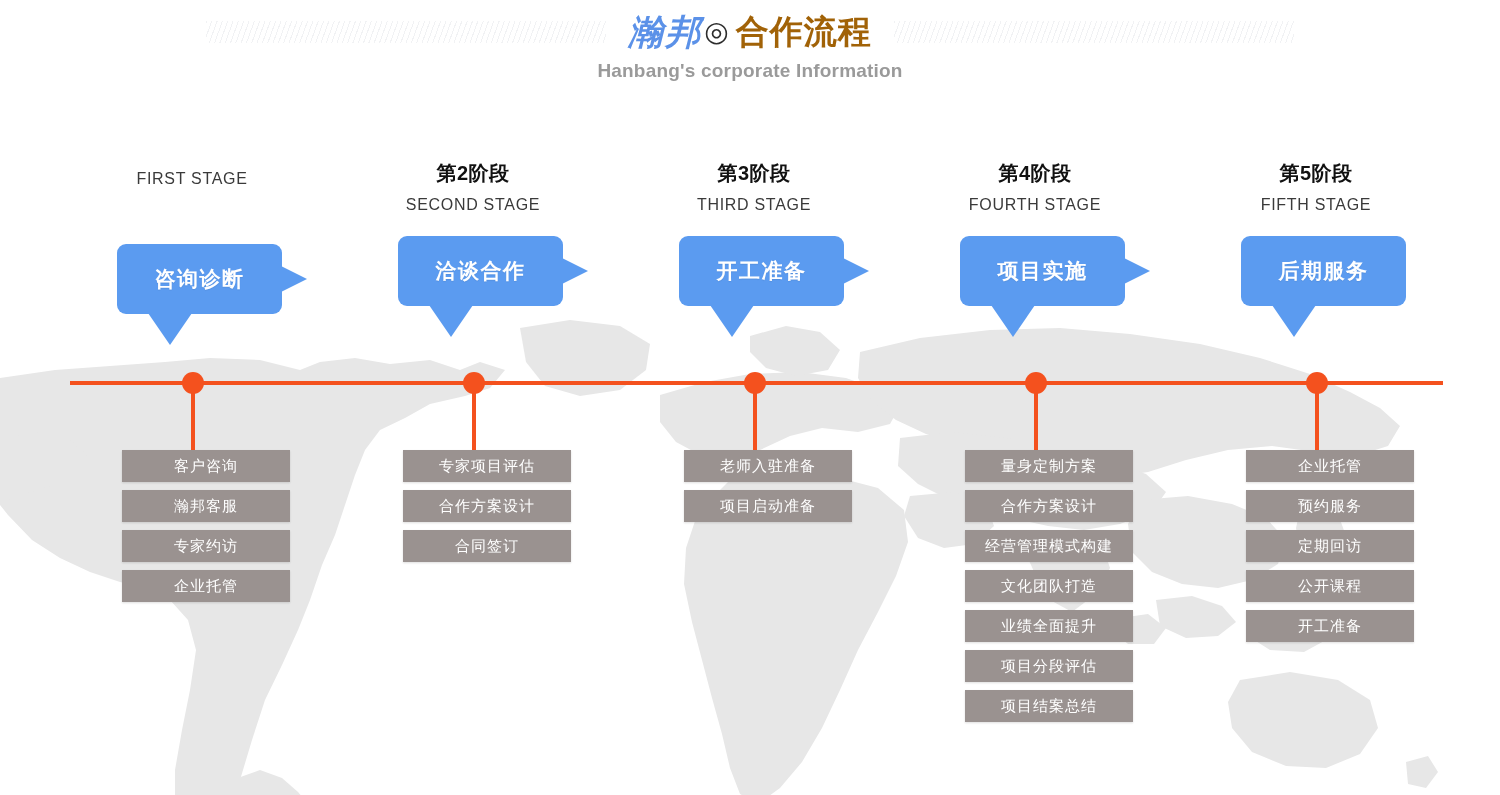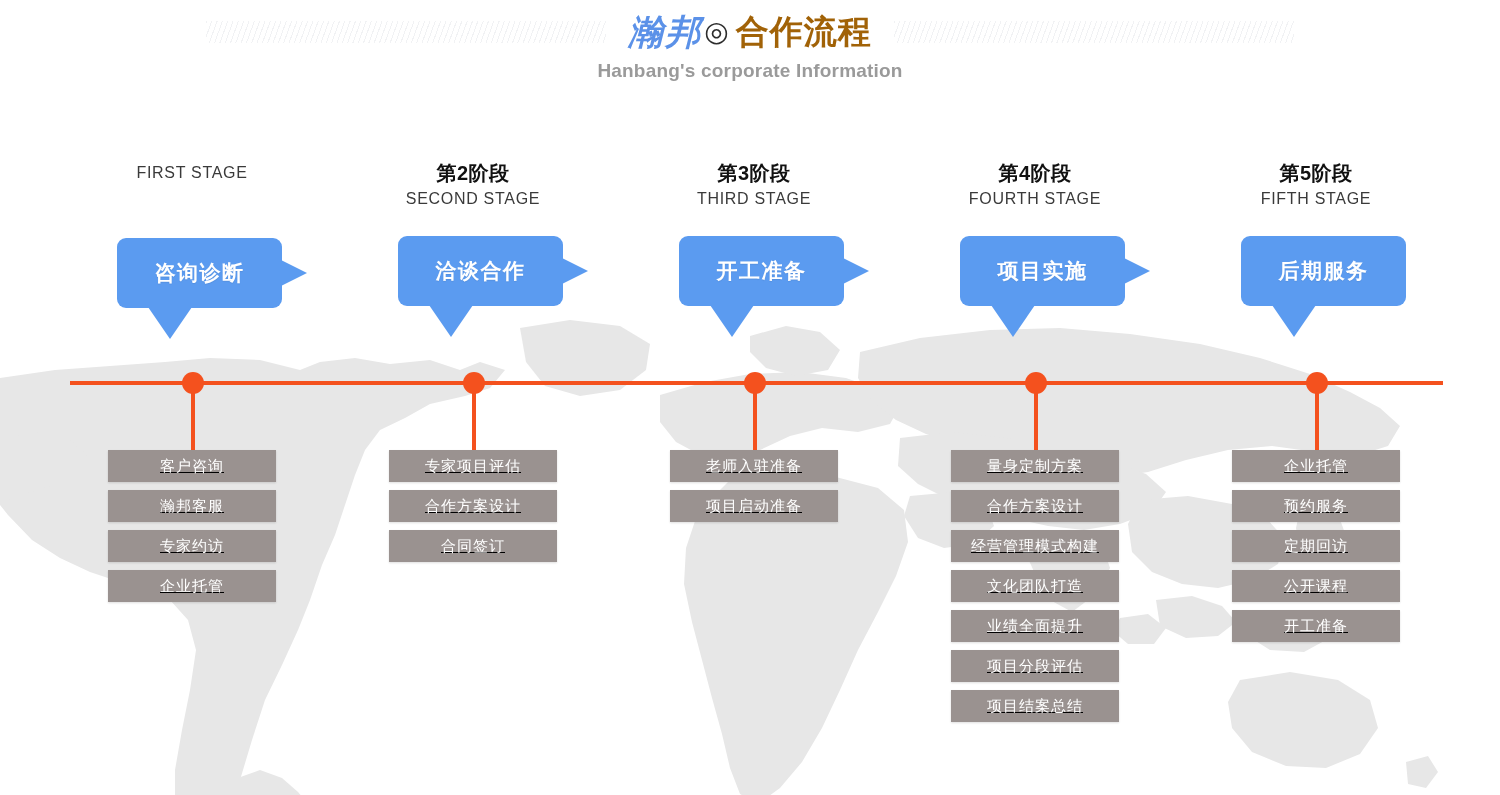--- a/index.html
+++ b/index.html
@@ -133,21 +133,21 @@
     font-weight: bold;
     color: #111111;
     letter-spacing: 0.5px;
     line-height: 26px;
   }
   .stage-en {
     font-size: 16px;
     color: #3a3a3a;
     letter-spacing: 0.7px;
     line-height: 22px;
-    margin-top: 2px;
+    margin-top: 8px;
   }
 
   
   .bubble-wrap {
     position: relative;
     height: 130px;
     margin-top: 14px;
   }
   .bubble {
     position: absolute;
@@ -184,24 +184,23 @@
     width: 0;
     height: 0;
     border-left: 22px solid transparent;
     border-right: 22px solid transparent;
     border-top: 32px solid #5b9bf0;
   }
 
   
   .items {
     position: absolute;
-    left: 0;
+    left: 14px;
     top: 290px;
     width: 280px;
-    text-decoration: underline;
   }
   .item-box {
     width: 168px;
     height: 32px;
     margin: 0 auto 8px auto;
     background: #9a9290;
     color: #ffffff;
     font-size: 15px;
     letter-spacing: 1px;
     display: flex;

